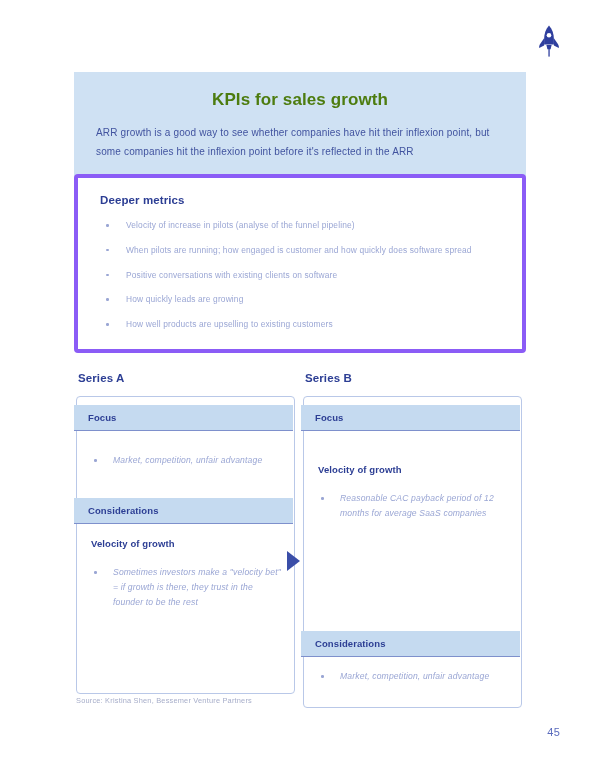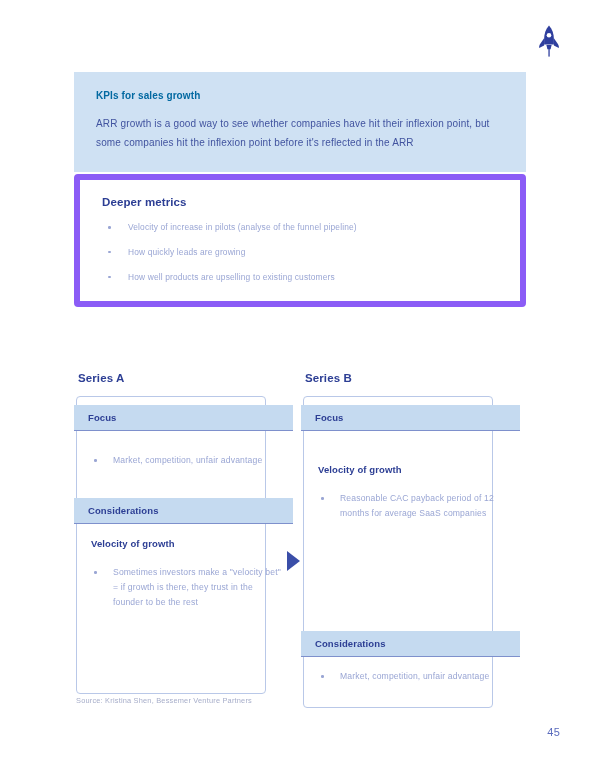--- a/index.html
+++ b/index.html
@@ -37,42 +37,43 @@
   .kpi-box {
     position: absolute;
     left: 74px;
     top: 72px;
     width: 452px;
     box-sizing: border-box;
     background: #cfe1f3;
     padding: 18px 22px 20px 22px;
   }
   .kpi-title {
-    font-size: 10px;
-    font-weight: bold;
-    color: #0369a1;
+    font-size: 17px;
+    font-weight: bold;
+    color: #4d7c0f;
     letter-spacing: .1px;
     margin: 0 0 14px 0;
+    text-align: center;
   }
   .kpi-body {
     font-size: 10px;
     line-height: 1.85;
     color: #41539f;
     margin: 0;
     letter-spacing: .15px;
   }
 
   
   .metrics-box {
     position: absolute;
     left: 74px;
     top: 174px;
     width: 452px;
     box-sizing: border-box;
-    border: 6px solid #8b5cf6;
+    border: 4px solid #8b5cf6;
     border-radius: 4px;
     background: #ffffff;
     padding: 16px 22px 16px 22px;
   }
   .metrics-title {
     font-size: 11.5px;
     font-weight: bold;
     color: #2c3e94;
     margin: 0 0 14px 0;
     letter-spacing: .1px;
@@ -98,21 +99,21 @@
     top: 4px;
     width: 2.5px;
     height: 2.5px;
     background: #9aa6d4;
     border-radius: 50%;
   }
 
   
   .col {
     position: absolute;
-    width: 190px;
+    width: 219px;
   }
   .col-a { left: 76px; top: 372px; }
   .col-b { left: 303px; top: 372px; }
 
   .col-heading {
     font-size: 11.5px;
     font-weight: bold;
     color: #2c3e94;
     margin: 0 0 12px 2px;
     letter-spacing: .1px;
@@ -158,20 +159,21 @@
     letter-spacing: .1px;
   }
 
   .blist {
     position: absolute;
     list-style: none;
     margin: 0;
     padding: 0;
     width: 190px;
     left: 14px;
+    font-style: italic;
   }
   .blist li {
     position: relative;
     font-size: 8.6px;
     line-height: 1.75;
     color: #9aa6d4;
     padding-left: 22px;
     letter-spacing: .15px;
     margin-bottom: 11px;
   }
@@ -234,20 +236,22 @@
 
   <div class="kpi-box">
     <div class="kpi-title">KPIs for sales growth</div>
     <div class="kpi-body">ARR growth is a good way to see whether companies have hit their inflexion point, but some companies hit the inflexion point before it's reflected in the ARR</div>
   </div>
 
   <div class="metrics-box">
     <div class="metrics-title">Deeper metrics</div>
     <ul class="metrics-list">
       <li><span class="bullet"></span><span>Velocity of increase in pilots (analyse of the funnel pipeline)</span></li>
+      <li><span class="bullet"></span><span>When pilots are running; how engaged is customer and how quickly does software spread</span></li>
+      <li><span class="bullet"></span><span>Positive conversations with existing clients on software</span></li>
       <li><span class="bullet"></span><span>How quickly leads are growing</span></li>
       <li><span class="bullet"></span><span>How well products are upselling to existing customers</span></li>
     </ul>
   </div>
 
   <div class="col col-a">
     <div class="col-heading">Series A</div>
     <div class="card card-a">
 
       <div class="band" style="top:8px;">

